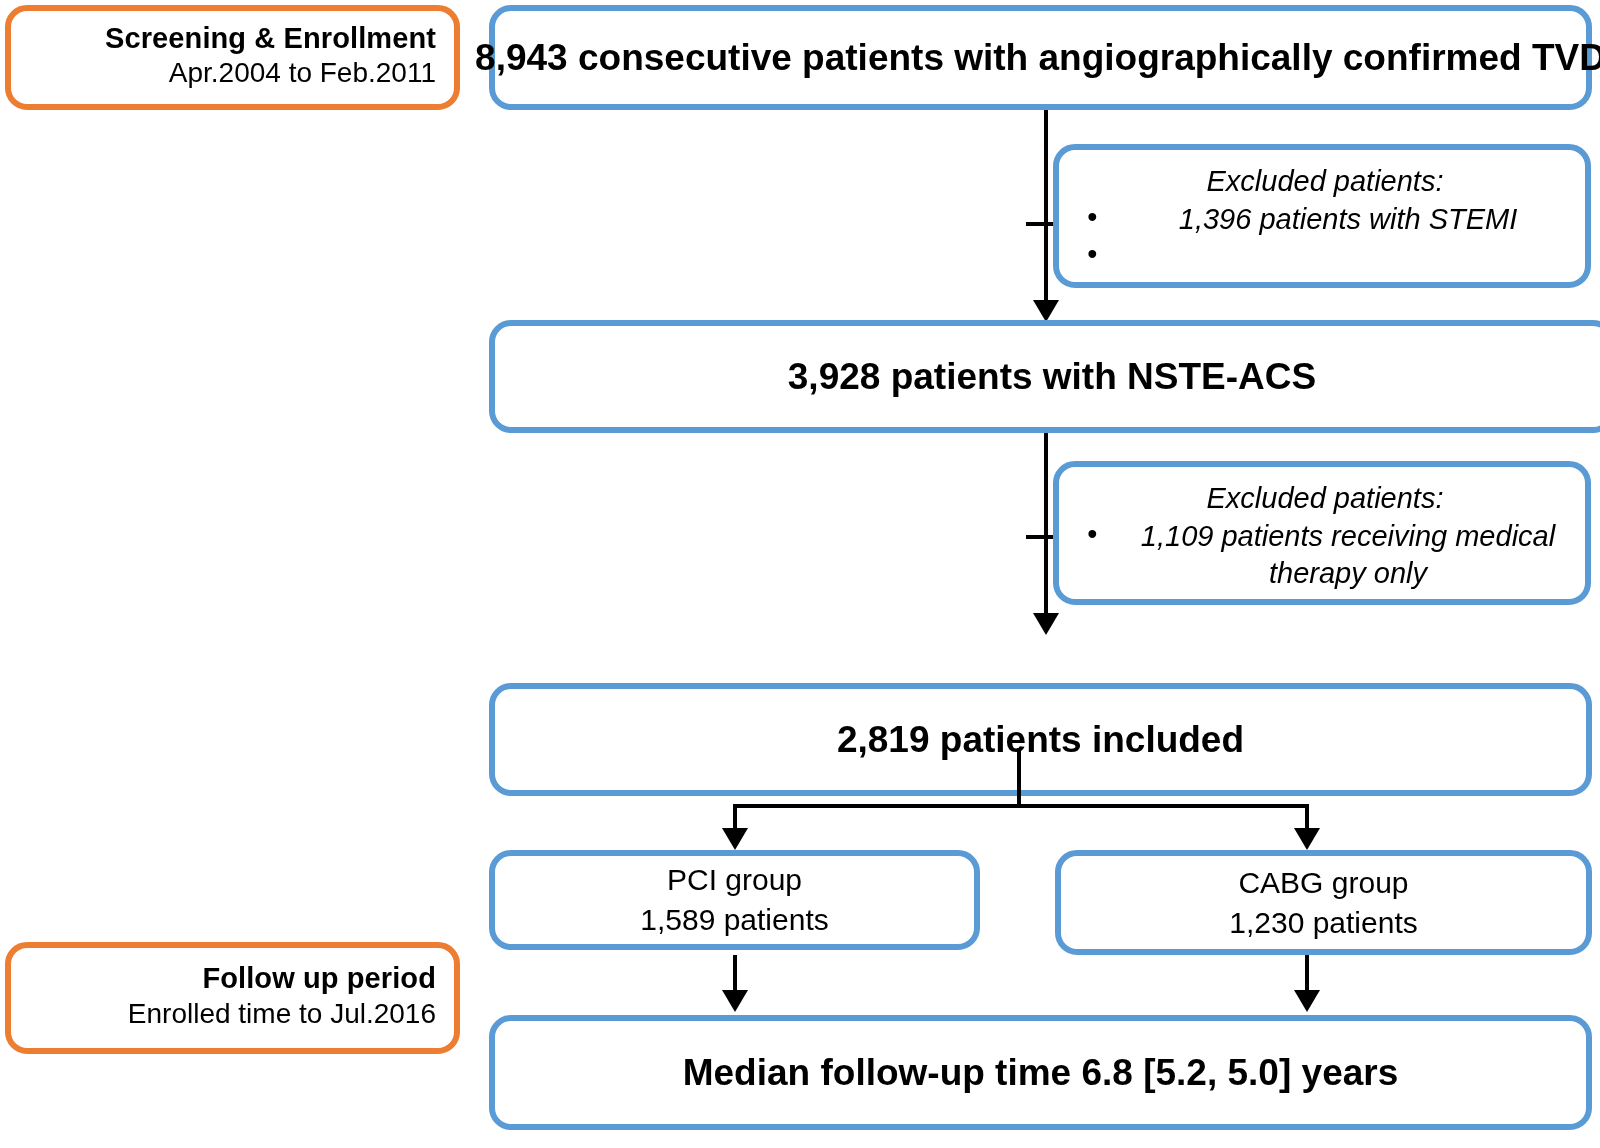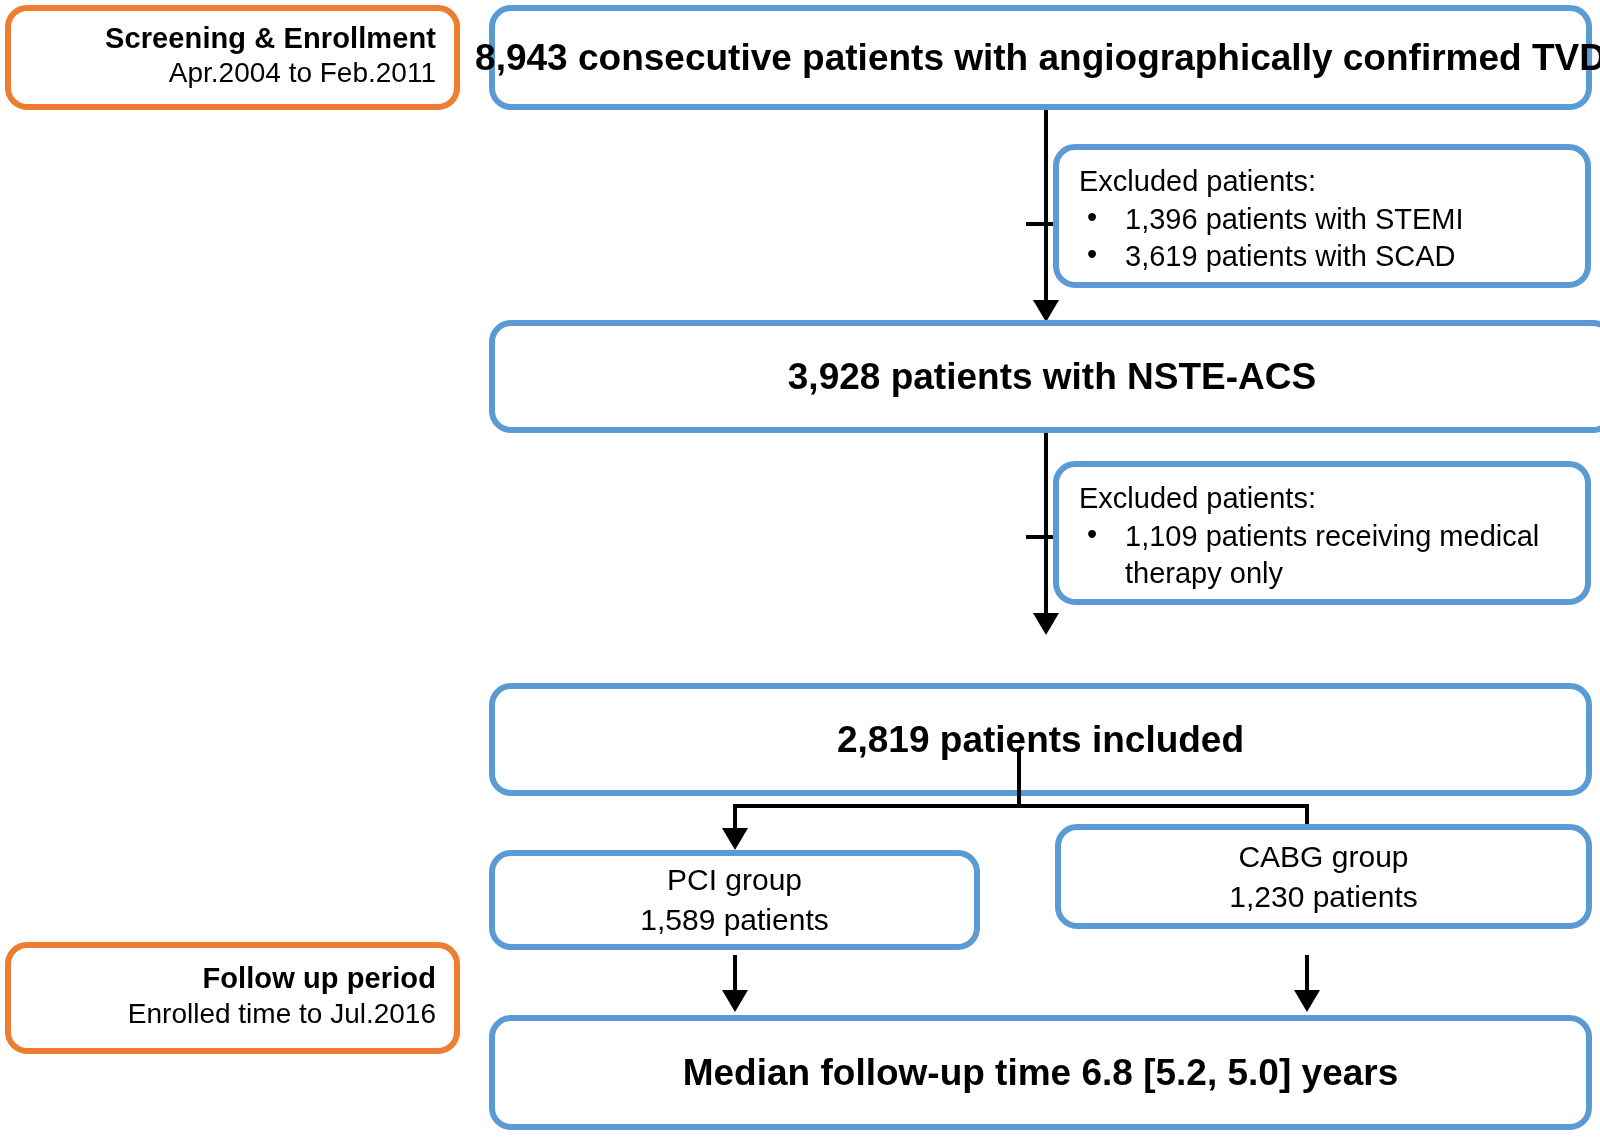--- a/index.html
+++ b/index.html
@@ -64,21 +64,22 @@
   }
   .flow-text-2 {
     font-size: 30px;
     line-height: 1.32;
   }
 
   
   .excl-box {
     display: block;
     padding: 14px 14px 14px 20px;
-    text-align: left;
+    text-align: center;
+    font-style: italic;
   }
   .excl-head {
     font-size: 29px;
     white-space: nowrap;
     margin-bottom: 2px;
   }
   .excl-list {
     list-style: none;
     margin: 0;
     padding: 0;
@@ -137,21 +138,20 @@
 
   <div class="box blue excl-box" style="left:1053px; top:144px; width:538px; height:144px;">
     <div class="excl-head">Excluded patients:</div>
     <ul class="excl-list">
       <li>
         <span class="bullet">•</span>
         <span>1,396 patients with STEMI</span>
       </li>
       <li>
         <span class="bullet">•</span>
-        <span>3,619 patients with SCAD</span>
       </li>
     </ul>
   </div>
 
   <div class="box blue" style="left:489px; top:320px; width:1126px; height:113px;">
     <span class="flow-text">3,928 patients with NSTE-ACS</span>
   </div>
 
   <div class="vline" style="left:1044px; top:433px; width:4px; height:185px;"></div>
   <div class="hline" style="left:1026px; top:535px; width:38px; height:4px;"></div>
@@ -178,21 +178,21 @@
   <div class="vline" style="left:1305px; top:804px; width:4px; height:36px;"></div>
   <div class="arrowhead" style="left:1294px; top:828px;"></div>
 
   <div class="box blue" style="left:489px; top:850px; width:491px; height:100px;">
     <div class="flow-text-2">
       <div>PCI group</div>
       <div>1,589 patients</div>
     </div>
   </div>
 
-  <div class="box blue" style="left:1055px; top:824px; width:537px; height:105px;">
+  <div class="box blue" style="left:1055px; top:850px; width:537px; height:105px;">
     <div class="flow-text-2">
       <div>CABG group</div>
       <div>1,230 patients</div>
     </div>
   </div>
 
   <div class="vline" style="left:733px; top:955px; width:4px; height:42px;"></div>
   <div class="arrowhead" style="left:722px; top:990px;"></div>
   <div class="vline" style="left:1305px; top:955px; width:4px; height:42px;"></div>
   <div class="arrowhead" style="left:1294px; top:990px;"></div>

